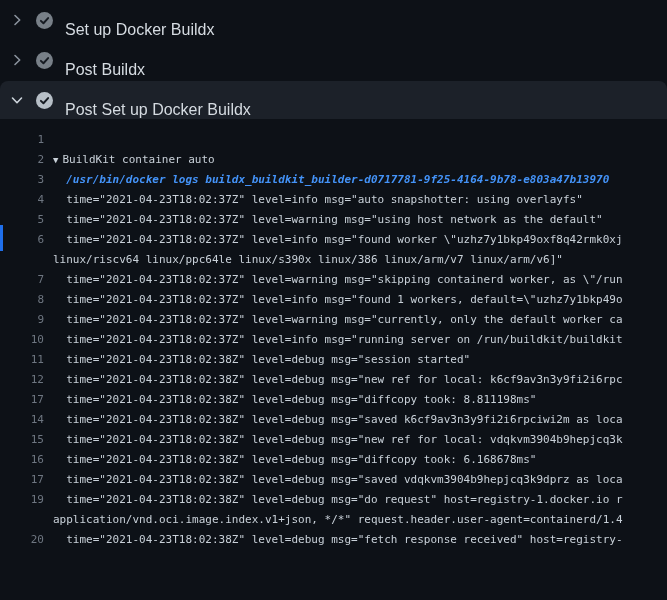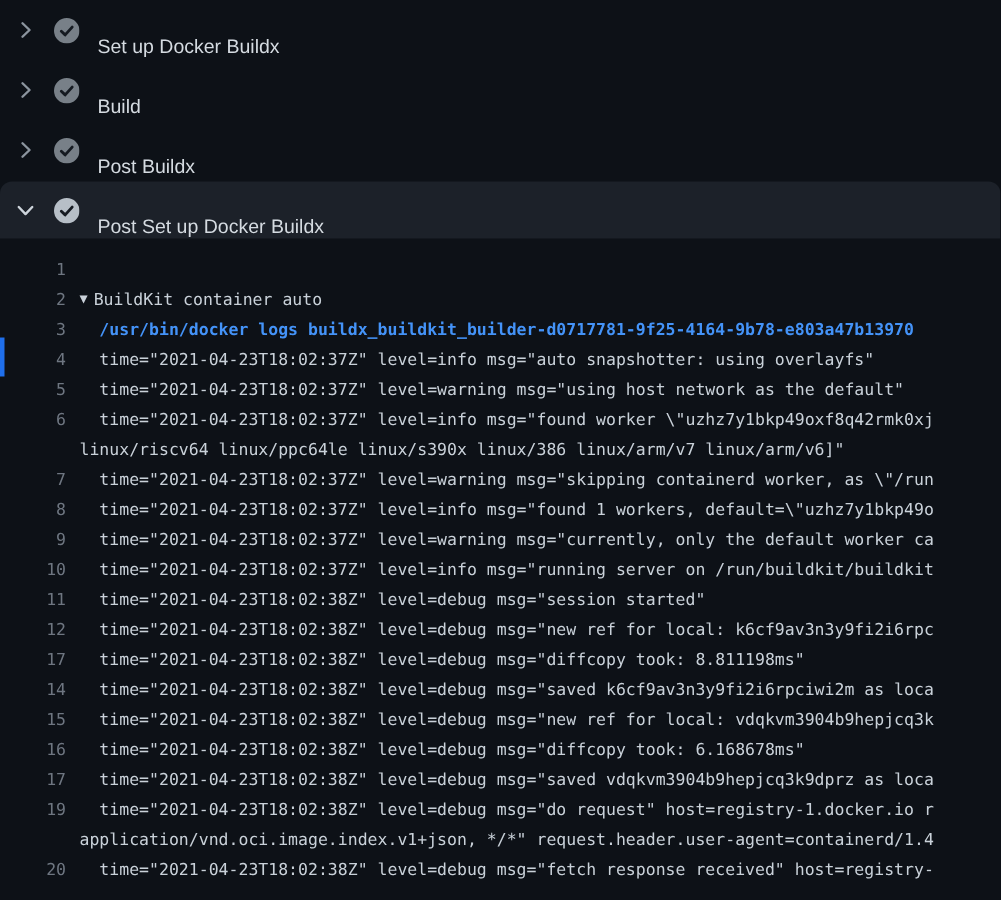--- a/index.html
+++ b/index.html
@@ -41,21 +41,21 @@
   }
   .check{
     width:17px;height:17px;
     display:inline-flex;align-items:center;justify-content:center;
     color:#788088;
     flex:none;
   }
   .step.expanded .check{color:#b7bfc7;}
   .step-label{
     margin-left:12px;
-    font-size:13px;
+    font-size:16px;
     color:var(--step-label);
     white-space:nowrap;
     margin-top:20px;
   }
   
   .log{
     padding-top:11px;
     font-family:"DejaVu Sans Mono","Liberation Mono",monospace;
     font-size:11px;
   }
@@ -72,20 +72,21 @@
     color:var(--gutter-text);
     cursor:pointer;
   }
   .content{
     margin-left:9px;
     color:var(--log-text);
   }
   .content.cmd{
     color:var(--command-blue);
     font-weight:bold;
+    font-style:italic;
   }
   .caret{
     display:inline-block;
     font-size:9px;
     margin-right:4px;
     color:var(--log-text);
     cursor:pointer;
     vertical-align:middle;
   }
   
@@ -109,34 +110,20 @@
     </span>
     <span class="check">
       <svg width="17" height="17" viewBox="0 0 16 16">
           <circle cx="8" cy="8" r="8" fill="currentColor"></circle>
           <path d="M4.6 8.3 L7 10.6 L11.4 5.7" fill="none" stroke="#161b22" stroke-width="1.8" stroke-linecap="round" stroke-linejoin="round"></path>
         </svg>
     </span>
     <span class="step-label">Set up Docker Buildx</span>
   </div>
 
-  <div class="step">
-    <span class="chev">
-      <svg width="16" height="16" viewBox="0 0 16 16">
-          <path d="M6 3.5 L10.7 8 L6 12.5" fill="none" stroke="#8b949e" stroke-width="1.6" stroke-linecap="round" stroke-linejoin="round"></path>
-        </svg>
-    </span>
-    <span class="check">
-      <svg width="17" height="17" viewBox="0 0 16 16">
-          <circle cx="8" cy="8" r="8" fill="currentColor"></circle>
-          <path d="M4.6 8.3 L7 10.6 L11.4 5.7" fill="none" stroke="#161b22" stroke-width="1.8" stroke-linecap="round" stroke-linejoin="round"></path>
-        </svg>
-    </span>
-    <span class="step-label">Build</span>
-  </div>
 
   <div class="step">
     <span class="chev">
       <svg width="16" height="16" viewBox="0 0 16 16">
           <path d="M6 3.5 L10.7 8 L6 12.5" fill="none" stroke="#8b949e" stroke-width="1.6" stroke-linecap="round" stroke-linejoin="round"></path>
         </svg>
     </span>
     <span class="check">
       <svg width="17" height="17" viewBox="0 0 16 16">
           <circle cx="8" cy="8" r="8" fill="currentColor"></circle>

